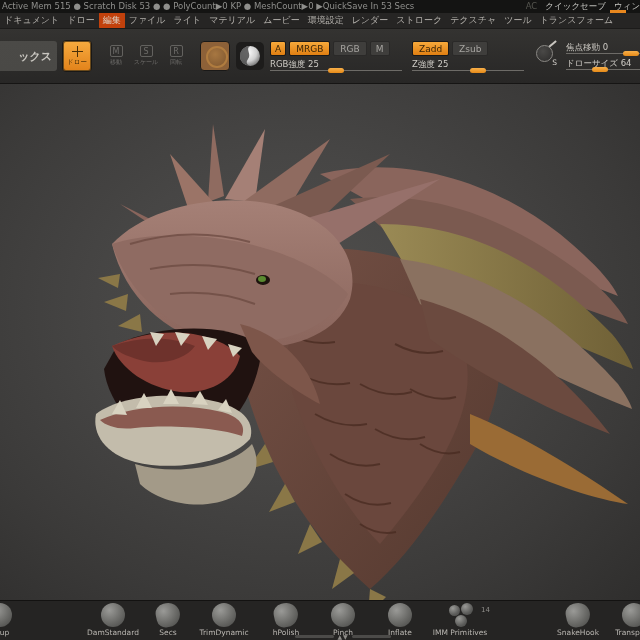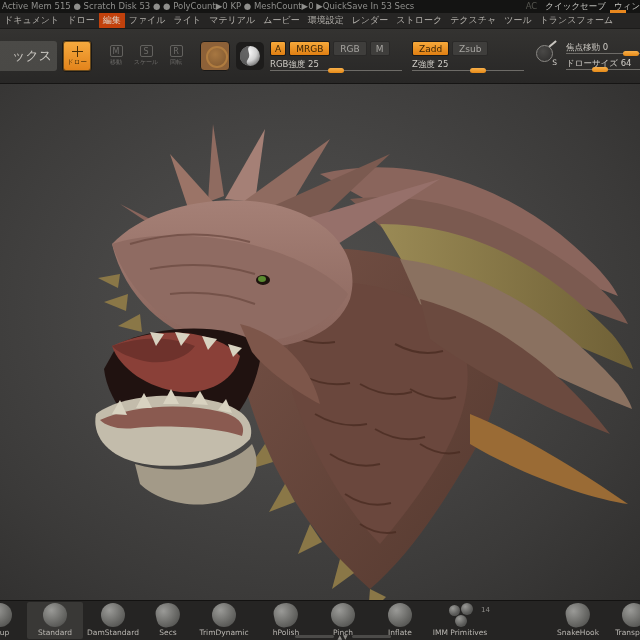--- a/index.html
+++ b/index.html
@@ -24,21 +24,21 @@
     font-size:9px; color:#b3b0ab; white-space:nowrap; overflow:hidden; border-bottom:1px solid #1c1b1a; }
   .menubar .mitem { padding:2px 4px; cursor:default; }
   .menubar .mitem.active { background:#c2410c; color:#ddd5c8; border-radius:2px; }
 
   
   .shelf { position:absolute; left:0; top:29px; width:640px; height:55px;
     background:linear-gradient(#343331,#282726); border-bottom:1px solid #161514;
     display:flex; align-items:center; overflow:hidden; }
   .lightbox-btn { flex:0 0 auto; width:57px; height:30px; margin-right:5px;
     background:linear-gradient(#57565300,#4a4946); background-color:#4b4a47; border-radius:0 3px 3px 0;
-    color:#c9c6c0; font-size:13px; display:flex; align-items:center; justify-content:flex-end; padding-right:5px; }
+    color:#c9c6c0; font-size:11px; display:flex; align-items:center; justify-content:flex-end; padding-right:5px;font-weight:bold; }
   .draw-btn { flex:0 0 auto; width:30px; height:32px; border-radius:4px;
     background:linear-gradient(#f7ab3f,#e2821a); border:1px solid #191817;
     box-shadow:0 0 0 1px #6b4a1a inset; display:flex; flex-direction:column; align-items:center; justify-content:center; gap:1px; }
   .cross-icon { position:relative; width:11px; height:11px; }
   .cross-icon:before { content:""; position:absolute; left:5px; top:0; width:1.5px; height:11px; background:#4a2f08; }
   .cross-icon:after { content:""; position:absolute; top:5px; left:0; width:11px; height:1.5px; background:#4a2f08; }
   .draw-btn .lbl { font-size:6.5px; color:#402a08; }
   .ghost-btn { flex:0 0 auto; width:24px; height:30px; margin-left:12px; opacity:.38;
     display:flex; flex-direction:column; align-items:center; justify-content:center; gap:1px; color:#cfcdc8; }
   .ghost-btn .glyph { width:13px; height:12px; border:1px solid #b7b5b0; border-radius:2px;
@@ -323,24 +323,20 @@
 
       <path d="M240 240 C 280 250, 310 280, 320 320 C 300 310, 268 288, 252 268 Z" fill="#7d564a"></path>
     </svg>
   </div>
 
   <div class="tray">
     <div class="slot" style="left:-28px">
       <span class="thumb"></span>
       <span class="blabel">ildup</span>
     </div>
-    <div class="slot active" style="left:27px">
-      <span class="thumb"></span>
-      <span class="blabel">Standard</span>
-    </div>
     <div class="slot" style="left:85px">
       <span class="thumb"></span>
       <span class="blabel">DamStandard</span>
     </div>
     <div class="slot" style="left:140px">
       <span class="thumb tall"></span>
       <span class="blabel">Secs</span>
     </div>
     <div class="slot" style="left:196px">
       <span class="thumb"></span>

